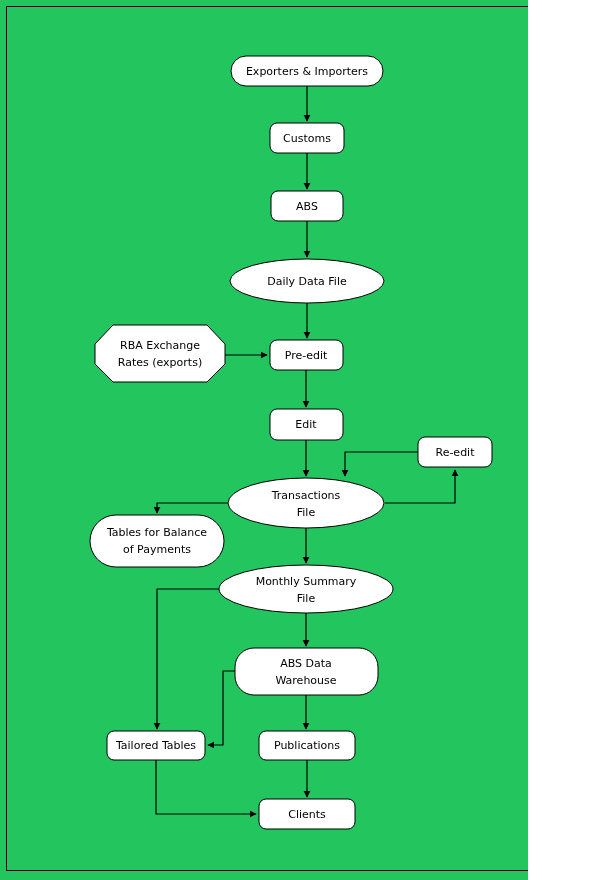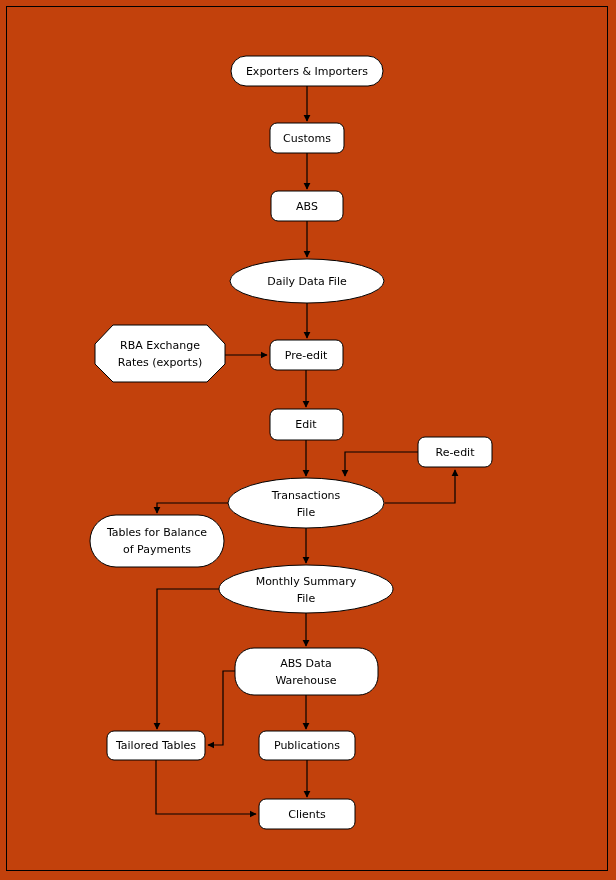--- a/index.html
+++ b/index.html
@@ -6,23 +6,23 @@
   html, body {
     margin: 0;
     padding: 0;
     background: #ffffff;
   }
   body {
     font-family: "DejaVu Sans", sans-serif;
   }
   #canvas {
     position: relative;
-    width: 616px;
+    width: 528px;
     height: 880px;
-    background: #c2410c;
+    background: #22c55e;
     overflow: hidden;
   }
   #frame {
     position: absolute;
     left: 6px;
     top: 6px;
     width: 602px;
     height: 865px;
     border: 1px solid #000000;
     box-sizing: border-box;

